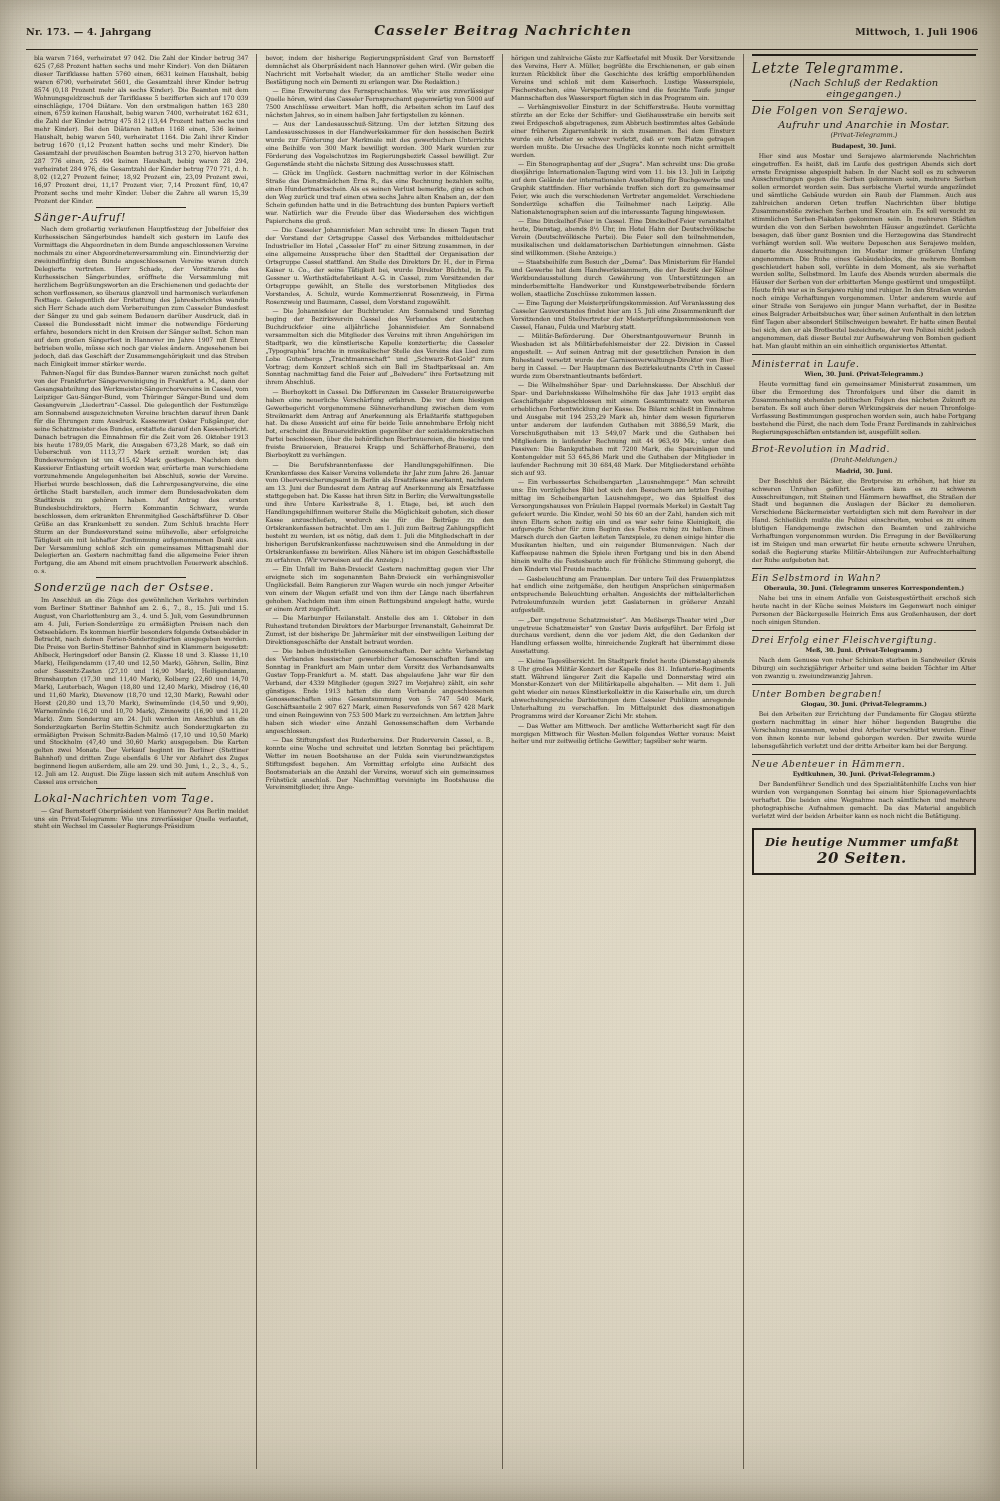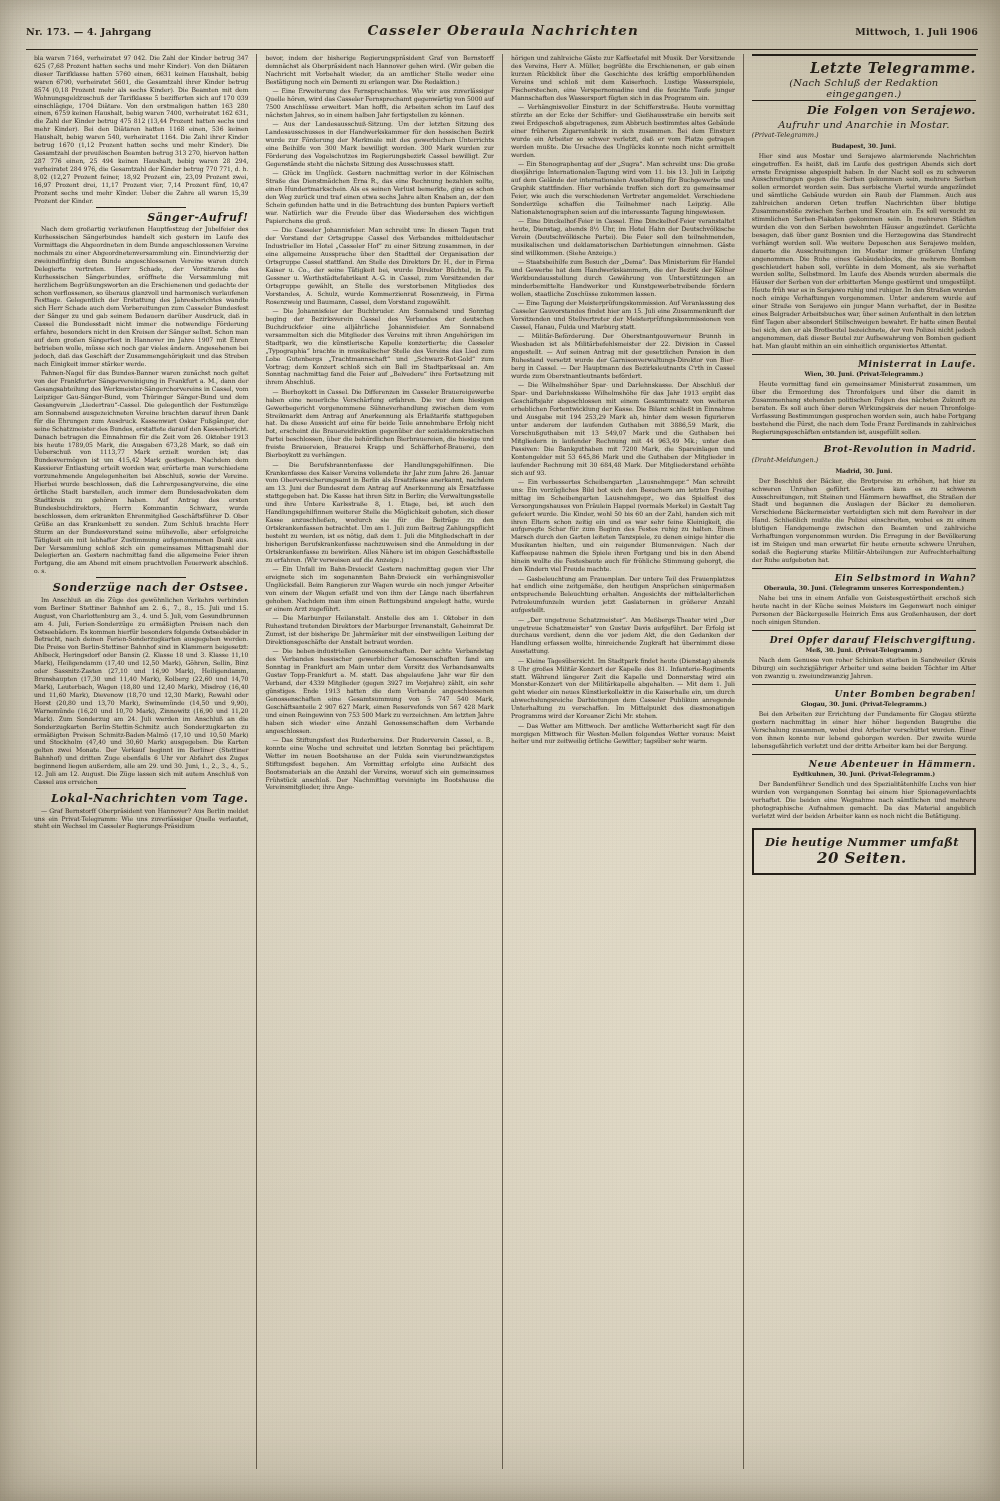--- a/index.html
+++ b/index.html
@@ -96,40 +96,40 @@
     text-align: justify;
     text-justify: inter-word;
     hyphens: auto;
     letter-spacing: -0.05px;
     font-family: "DejaVu Serif", serif;
   }
   p.body.ind { text-indent: 7px; }
 
   
   .hd-fraktur {
-    text-align: right;
-    font-family: "DejaVu Serif", serif;
-    font-weight: bold;
+    text-align: left;
+    font-family: "DejaVu Serif", serif;
+    font-weight: normal;
     font-style: italic;
     letter-spacing: 0.6px;
     margin: 3px 0 1px 0;
     line-height: 1.15;
   }
   .hd-lg { font-size: 14px; }
   .hd-md { font-size: 11px; }
   .hd-sm { font-size: 9px; }
   .hd-sub {
     text-align: center;
     font-size: 10px;
     font-style: italic;
     margin: 0 0 1px 0;
     letter-spacing: 0.2px;
   }
   .hd-sub2 {
-    text-align: left;
+    text-align: center;
     font-size: 6.6px;
     font-style: italic;
     margin: 0 0 3px 0;
   }
   .rule-short {
     width: 42%;
     margin: 2px auto 4px auto;
     border-top: 1px solid #2b241b;
   }
   .rule-full {
@@ -161,21 +161,21 @@
   }
 </style>
 </head>
 <body>
 
 <div class="page">
   <div class="sheet">
 
     <div class="masthead">
       <div class="issue">Nr. 173. — 4. Jahrgang</div>
-      <div class="title">Casseler Oberaula Nachrichten</div>
+      <div class="title">Casseler Beitrag Nachrichten</div>
       <div class="date">Mittwoch, 1. Juli 1906</div>
     </div>
 
     <div class="columns">
 
       <div class="col col-1">
         <p class="body">bla waren 7164, verheiratet 97 042. Die Zahl der Kinder betrug 347 625 (7,68 Prozent hatten sechs und mehr Kinder). Von den Diätaren dieser Tarifklasse hatten 5760 einen, 6631 keinen Haushalt, bebig waren 6790, verheiratet 5601, die Gesamtzahl ihrer Kinder betrug 8574 (0,18 Prozent mehr als sechs Kinder). Die Beamten mit dem Wohnungsgeldzuschuß der Tarifklasse 5 bezifferten sich auf 170 039 einschlägige, 1704 Diätare. Von den erstmaligen hatten 163 280 einen, 6759 keinen Haushalt, bebig waren 7400, verheiratet 162 631, die Zahl der Kinder betrug 475 812 (13,44 Prozent hatten sechs und mehr Kinder). Bei den Diätaren hatten 1168 einen, 536 keinen Haushalt, bebig waren 540, verheiratet 1164. Die Zahl ihrer Kinder betrug 1670 (1,12 Prozent hatten sechs und mehr Kinder). Die Gesamtzahl der preußischen Beamten betrug 313 270, hiervon hatten 287 776 einen, 25 494 keinen Haushalt, bebig waren 28 294, verheiratet 284 976, die Gesamtzahl der Kinder betrug 770 771, d. h. 8,02 (12,27 Prozent feiner, 18,92 Prozent ein, 23,09 Prozent zwei, 16,97 Prozent drei, 11,17 Prozent vier, 7,14 Prozent fünf, 10,47 Prozent sechs und mehr Kinder. Ueber die Zahre all waren 15,39 Prozent der Kinder.</p>
 
         <div class="rule-short"></div>
         <div class="hd-fraktur hd-md">Sänger-Aufruf!</div>
@@ -245,21 +245,21 @@
         <div class="hd-sub2">(Draht-Meldungen.)</div>
         <p class="body" style="text-align:center;font-weight:bold;margin-bottom:2px;">Madrid, 30. Juni.</p>
         <p class="body ind">Der Beschluß der Bäcker, die Brotpreise zu erhöhen, hat hier zu schweren Unruhen geführt. Gestern kam es zu schweren Ausschreitungen, mit Steinen und Hämmern bewaffnet, die Straßen der Stadt und begannen die Auslagen der Bäcker zu demolieren. Verschiedene Bäckermeister verteidigten sich mit dem Revolver in der Hand. Schließlich mußte die Polizei einschreiten, wobei es zu einem blutigen Handgemenge zwischen den Beamten und zahlreiche Verhaftungen vorgenommen wurden. Die Erregung in der Bevölkerung ist im Steigen und man erwartet für heute erneute schwere Unruhen, sodaß die Regierung starke Militär-Abteilungen zur Aufrechterhaltung der Ruhe aufgeboten hat.</p>
 
         <div class="rule-full"></div>
         <div class="hd-fraktur hd-sm">Ein Selbstmord in Wahn?</div>
         <p class="body" style="text-align:center;font-weight:bold;margin-bottom:2px;">Oberaula, 30. Juni. (Telegramm unseres Korrespondenten.)</p>
         <p class="body ind">Nahe bei uns in einem Anfalle von Geistesgestörtheit erschoß sich heute nacht in der Küche seines Meisters im Gegenwart noch einiger Personen der Bäckergeselle Heinrich Ems aus Großenhausen, der dort noch einigen Stunden.</p>
 
         <div class="rule-full"></div>
-        <div class="hd-fraktur hd-sm">Drei Opfer darauf Fleischvergiftung.</div>
+        <div class="hd-fraktur hd-sm">Drei Erfolg einer Fleischvergiftung.</div>
         <p class="body" style="text-align:center;font-weight:bold;margin-bottom:2px;">Meß, 30. Juni. (Privat-Telegramm.)</p>
         <p class="body ind">Nach dem Genusse von roher Schinken starben in Sandweiler (Kreis Diburg) ein sechzigjähriger Arbeiter und seine beiden Töchter im Alter von zwanzig u. zweiundzwanzig Jahren.</p>
 
         <div class="rule-full"></div>
         <div class="hd-fraktur hd-sm">Unter Bomben begraben!</div>
         <p class="body" style="text-align:center;font-weight:bold;margin-bottom:2px;">Glogau, 30. Juni. (Privat-Telegramm.)</p>
         <p class="body ind">Bei den Arbeiten zur Errichtung der Fundamente für Glogau stürzte gestern nachmittag in einer hier höher liegenden Baugrube die Verschalung zusammen, wobei drei Arbeiter verschüttet wurden. Einer von ihnen konnte nur lebend geborgen werden. Der zweite wurde lebensgefährlich verletzt und der dritte Arbeiter kam bei der Bergung.</p>
 
         <div class="rule-full"></div>
         <div class="hd-fraktur hd-sm">Neue Abenteuer in Hämmern.</div>

